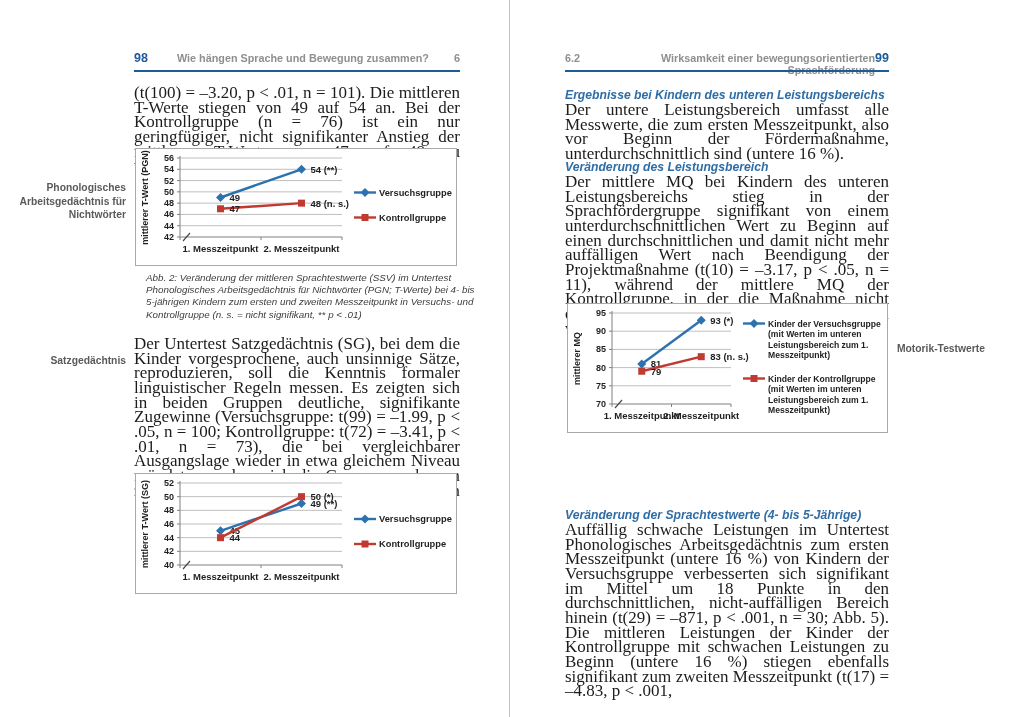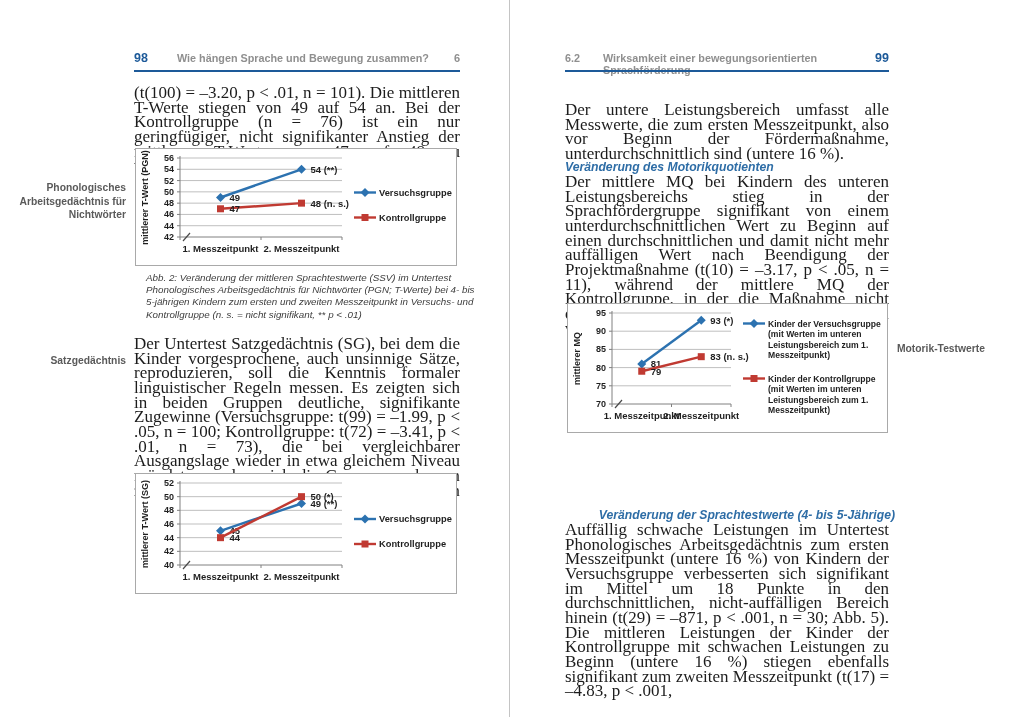--- a/index.html
+++ b/index.html
@@ -175,31 +175,32 @@
         <polygon points="229,40.5 233.5,45 229,49.5 224.5,45" fill="#2C72B0"></polygon>
         <text x="243" y="48" class="legend" font-size="9.3">Versuchsgruppe</text>
         <line x1="218" y1="70" x2="240" y2="70" stroke="#C03A32" stroke-width="2.4"></line>
         <rect x="225.5" y="66.5" width="7" height="7" fill="#C03A32"></rect>
         <text x="243" y="73" class="legend" font-size="9.3">Kontrollgruppe</text>
       </svg>
   </figure>
 
 
   <div class="pagehead" style="left:565px; top:51px; width:324px;">
-    <span class="hgroup" style="gap:23px;">
+    <span class="hgroup" style="gap:23px;text-align:right;">
       <span class="htitle">6.2</span>
       <span class="htitle">Wirksamkeit einer bewegungsorientierten Sprachförderung</span>
     </span>
     <span class="pagenum">99</span>
   </div>
   <div class="hrule" style="left:565px; top:70px; width:324px;"></div>
 
+  <div class="subhead" style="left:565px; top:88px;">Ergebnisse bei Kindern des unteren Leistungsbereichs</div>
   <div class="para" style="left:565px; top:103px; width:324px;">Der untere Leistungsbereich umfasst alle Messwerte, die zum ersten Messzeitpunkt, also vor Beginn der Fördermaßnahme, unterdurchschnittlich sind (untere 16 %).</div>
 
-  <div class="subhead" style="left:565px; top:160px;">Veränderung des Motorikquotienten</div>
+  <div class="subhead" style="left:565px; top:160px;">Veränderung des Leistungsbereich</div>
   <div class="para" style="left:565px; top:175px; width:324px;">Der mittlere MQ bei Kindern des unteren Leistungsbereichs stieg in der Sprachfördergruppe signifikant von einem unterdurchschnittlichen Wert zu Beginn auf einen durchschnittlichen und damit nicht mehr auffälligen Wert nach Beendigung der Projektmaßnahme (t(10) = –3.17, p &lt; .05, n = 11), während der mittlere MQ der Kontrollgruppe, in der die Maßnahme nicht durchgeführt wurde, im kritischen Bereich verblieb (n = 18; Abb. 4).</div>
 
   <figure class="chart" style="left:567px; top:303px;">
     <svg width="319" height="128">
         <line x1="41" y1="100" x2="44" y2="100" stroke="#808080"></line>
         <text x="38" y="103" text-anchor="end" class="tick">70</text>
         <line x1="44" y1="81.8" x2="163" y2="81.8" stroke="#bfbfbf" stroke-width="1"></line>
         <line x1="41" y1="81.8" x2="44" y2="81.8" stroke="#808080"></line>
         <text x="38" y="84.8" text-anchor="end" class="tick">75</text>
         <line x1="44" y1="63.6" x2="163" y2="63.6" stroke="#bfbfbf" stroke-width="1"></line>
@@ -244,15 +245,15 @@
         <text x="200" y="77.5" class="legend" font-size="8.6">Kinder der Kontrollgruppe</text>
         <text x="200" y="88" class="legend" font-size="8.6">(mit Werten im unteren</text>
         <text x="200" y="98.5" class="legend" font-size="8.6">Leistungsbereich zum 1.</text>
         <text x="200" y="109" class="legend" font-size="8.6">Messzeitpunkt)</text>
       </svg>
   </figure>
 
   <div class="marginlabel" style="left:897px; top:342px; width:118px;">Motorik-Testwerte</div>
 
 
-  <div class="subhead" style="left:565px; top:508px;text-align:right;">Veränderung der Sprachtestwerte (4- bis 5-Jährige)</div>
+  <div class="subhead" style="left:565px; top:508px;">Veränderung der Sprachtestwerte (4- bis 5-Jährige)</div>
   <div class="para" style="left:565px; top:523px; width:324px;">Auffällig schwache Leistungen im Untertest Phonologisches Arbeitsgedächtnis zum ersten Messzeitpunkt (untere 16 %) von Kindern der Versuchsgruppe verbesserten sich signifikant im Mittel um 18 Punkte in den durchschnittlichen, nicht-auffälligen Bereich hinein (t(29) = –871, p &lt; .001, n = 30; Abb. 5). Die mittleren Leistungen der Kinder der Kontrollgruppe mit schwachen Leistungen zu Beginn (untere 16 %) stiegen ebenfalls signifikant zum zweiten Messzeitpunkt (t(17) = –4.83, p &lt; .001,</div>
 </div>
 
 </body></html>

